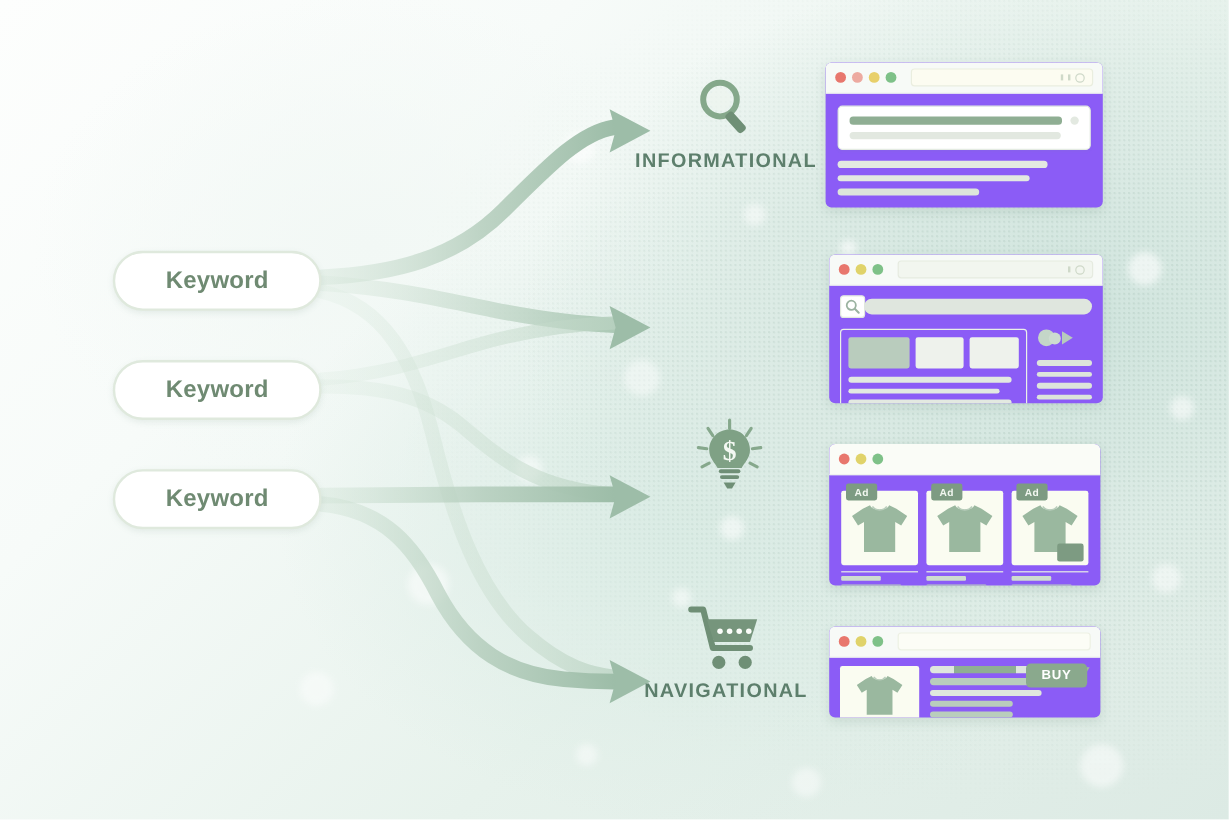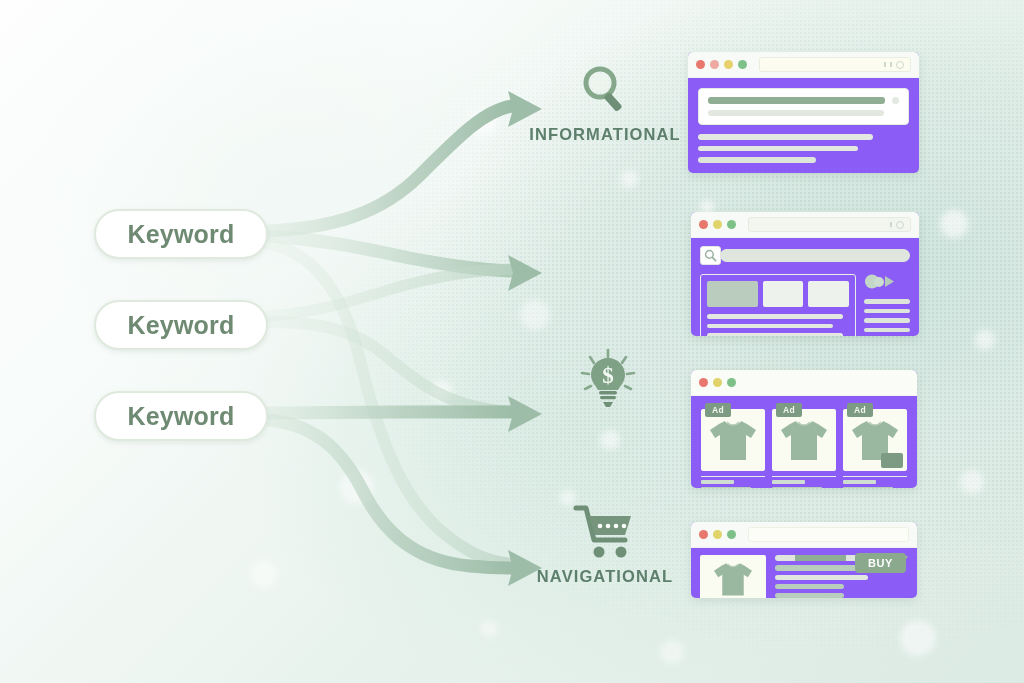--- a/index.html
+++ b/index.html
@@ -41,21 +41,21 @@
   .pill {
     position: absolute;
     width: 174px; height: 50px;
     border-radius: 26px;
     background: #ffffff;
     border: 2px solid #dfe9dd;
     box-shadow: 0 2px 5px rgba(110,140,125,0.13);
     display: flex; align-items: center; justify-content: center;
   }
   .pill span {
-    font-size: 25px; font-weight: bold; letter-spacing: .2px;
+    font-size: 20px; font-weight: bold; letter-spacing: .2px;
     color: #6f8a72;
   }
   #pill0 { left: 94px; top: 209px; }
   #pill1 { left: 94px; top: 300px; }
   #pill2 { left: 94px; top: 391px; }
 
   
   .cat { position: absolute; text-align: center; }
   .cat-label {
     font-size: 16.5px; font-weight: bold; letter-spacing: 1.1px;

